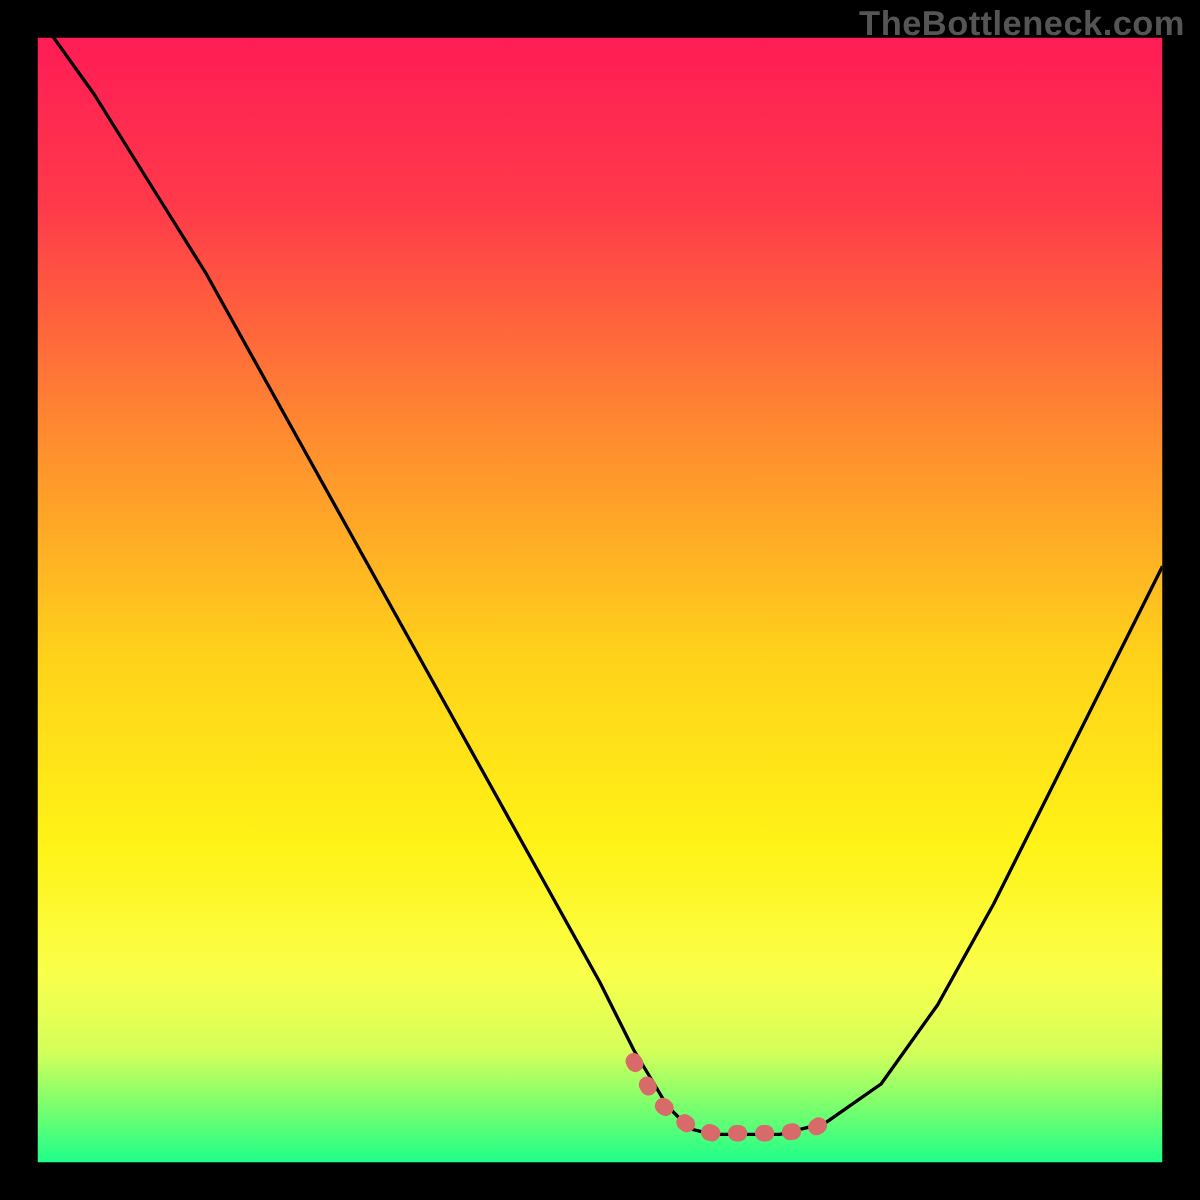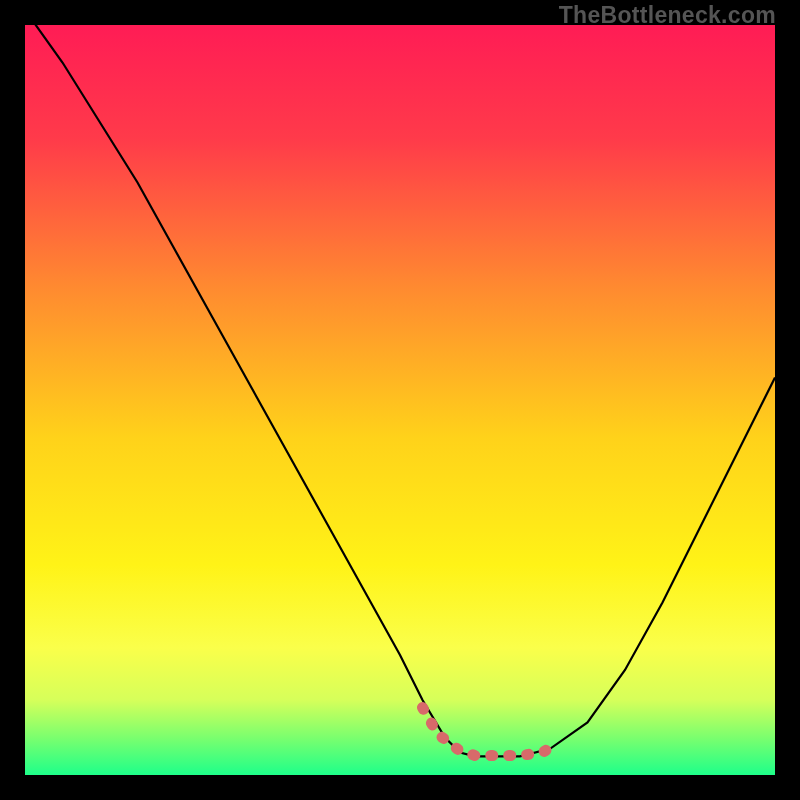--- a/index.html
+++ b/index.html
@@ -13,21 +13,21 @@
   }
   .outer {
     position: relative;
     width: 800px;
     height: 800px;
     background: #000;
   }
   .watermark {
     position: absolute;
     top: 2px;
-    right: 24px;
+    right: 10px;
     color: #555;
     font-size: 23px;
     font-weight: bold;
     letter-spacing: 0.3px;
     z-index: 10;
   }
   .plot-frame {
     position: absolute;
     left: 25px;
     top: 25px;

